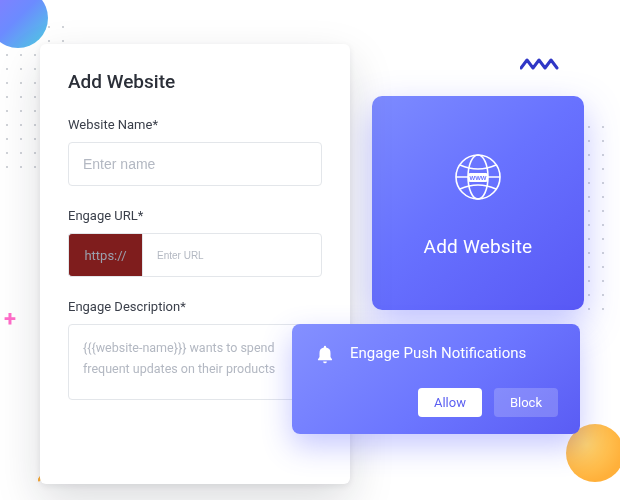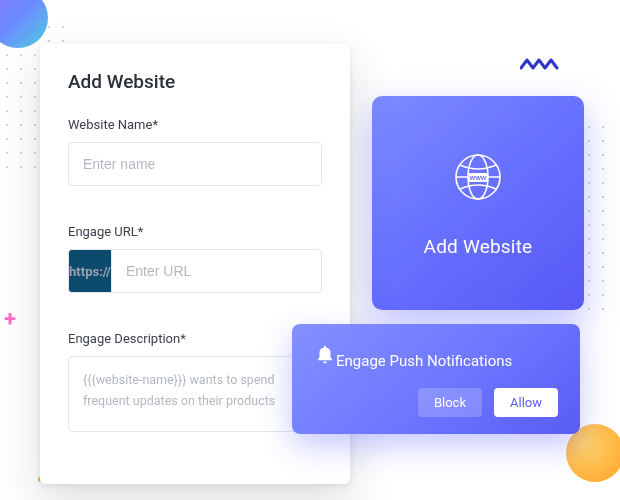--- a/index.html
+++ b/index.html
@@ -55,49 +55,49 @@
     width: 310px; height: 440px;
     background: #fff;
     border-radius: 6px;
     box-shadow: 0 18px 45px rgba(20,24,40,0.15), 0 2px 6px rgba(20,24,40,0.08);
     padding: 26px 28px 28px 28px;
     z-index: 4;
   }
   .form-title {
     font-size: 19px; font-weight: 500; color: #2b2f38; margin-bottom: 24px;
   }
-  .field { margin-bottom: 38px; }
+  .field { margin-bottom: 22px; }
   .field-label {
     font-size: 13px; color: #3a3f4a; margin-bottom: 10px;
   }
   .text-input {
     width: 100%; height: 44px;
     border: 1px solid #e3e6ea;
     border-radius: 4px;
     padding: 0 14px;
     font-size: 14px; color: #555;
     background: #fff;
   }
   .text-input::placeholder { color: #b3b8c2; }
   .url-row { display: flex; }
   .url-prefix {
     width: 74px; height: 44px;
-    background: #0c4a6e;
+    background: #7f1d1d;
     border: 1px solid #e3e6ea;
     border-right: none;
     border-radius: 4px 0 0 4px;
     display: flex; align-items: center; justify-content: center;
-    font-size: 13px; color: #9aa0ad; font-weight: bold;
+    font-size: 13px; color: #9aa0ad;
   }
   .url-input {
     flex: 1; height: 44px;
     border: 1px solid #e3e6ea;
     border-radius: 0 4px 4px 0;
     padding: 0 14px;
-    font-size: 14px;
+    font-size: 10px;
   }
   .url-input::placeholder { color: #b3b8c2; }
   .textarea {
     width: 100%; height: 76px;
     border: 1px solid #e3e6ea;
     border-radius: 4px;
     padding: 12px 14px;
     font-size: 12.5px; color: #b3b8c2;
     resize: none;
     line-height: 1.7;
@@ -126,21 +126,21 @@
     left: 292px; top: 324px;
     width: 288px; height: 110px;
     border-radius: 8px;
     background: linear-gradient(140deg, #8490ff 0%, #6c76ff 55%, #5a5cf4 100%);
     box-shadow: 0 12px 30px rgba(78,84,255,0.32);
     color: #fff;
     padding: 20px 22px 16px 22px;
     z-index: 5;
   }
   .notif-head {
-    display: flex; align-items: flex-end; margin-bottom: 18px;
+    display: flex; align-items: flex-start; gap: 14px; margin-bottom: 18px;
   }
   .bell-icon { flex-shrink: 0; }
   .notif-title { font-size: 15px; font-weight: 400; }
   .notif-buttons { display: flex; gap: 12px; justify-content: flex-end; }
   .btn {
     border: none; border-radius: 4px;
     padding: 7px 16px; font-size: 13px; cursor: pointer;
     font-family: inherit;
   }
   .btn-block { background: rgba(255,255,255,0.2); color: #fff; }
@@ -204,18 +204,18 @@
     <div class="notif-head">
       <span class="bell-icon">
         <svg width="22" height="22" viewBox="0 0 24 24" fill="#fff">
           <path d="M12 2a1.2 1.2 0 0 0-1.2 1.2v.7A6 6 0 0 0 6 10v4.2l-1.6 2.4a.8.8 0 0 0 .66 1.24h13.88a.8.8 0 0 0 .66-1.24L18 14.2V10a6 6 0 0 0-4.8-6.1v-.7A1.2 1.2 0 0 0 12 2z"></path>
           <path d="M10 19a2 2 0 0 0 4 0h-4z"></path>
         </svg>
       </span>
       <div class="notif-title">Engage Push Notifications</div>
     </div>
     <div class="notif-buttons">
+      <button class="btn btn-allow">Allow</button>
       <button class="btn btn-block">Block</button>
-      <button class="btn btn-allow">Allow</button>
     </div>
   </div>
 
 </div>
 
 </body></html>

